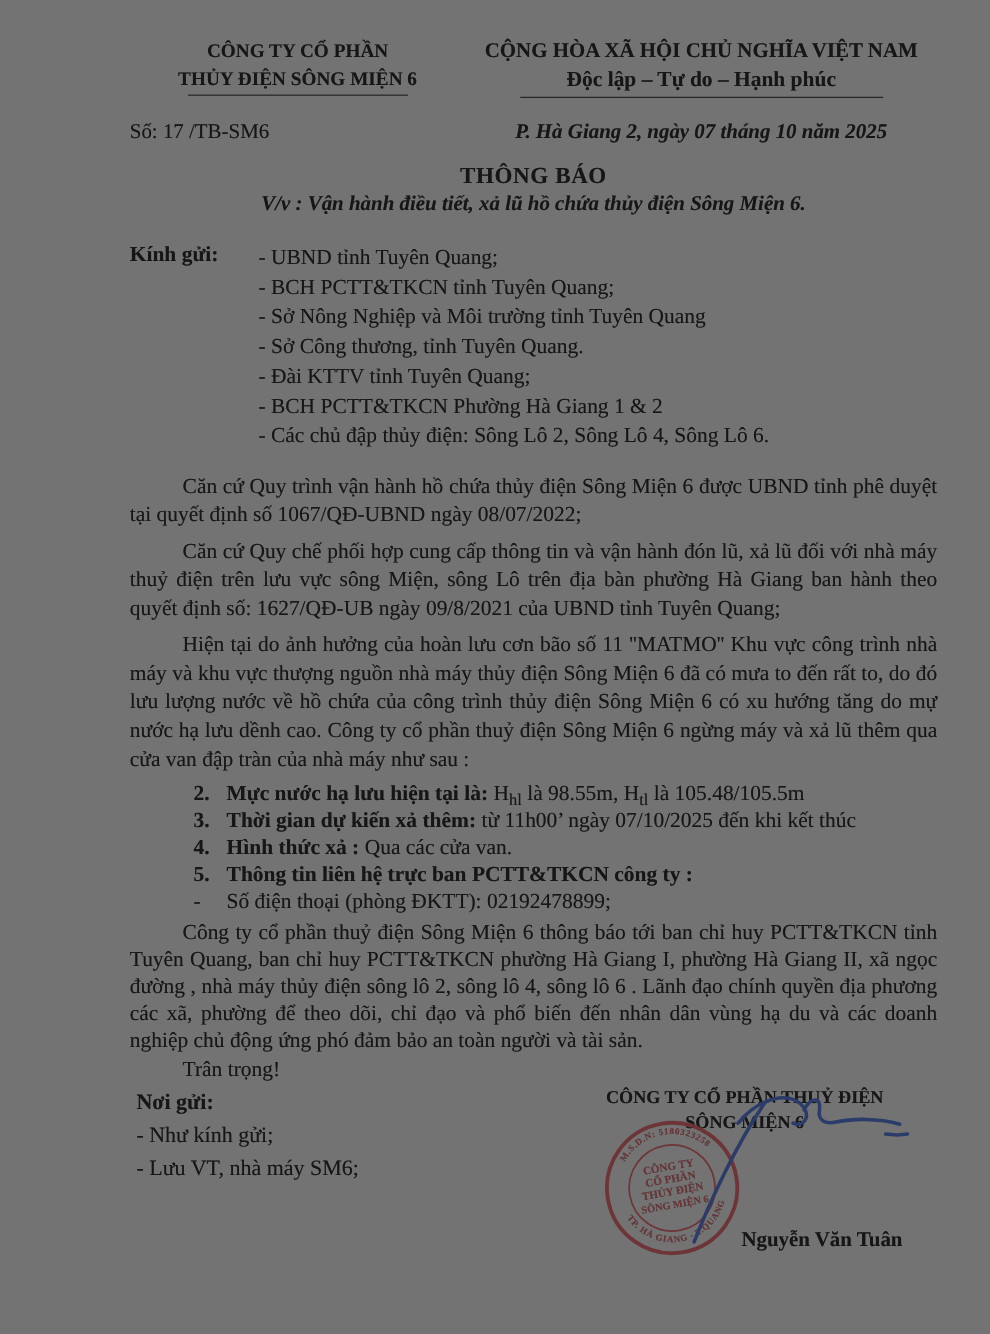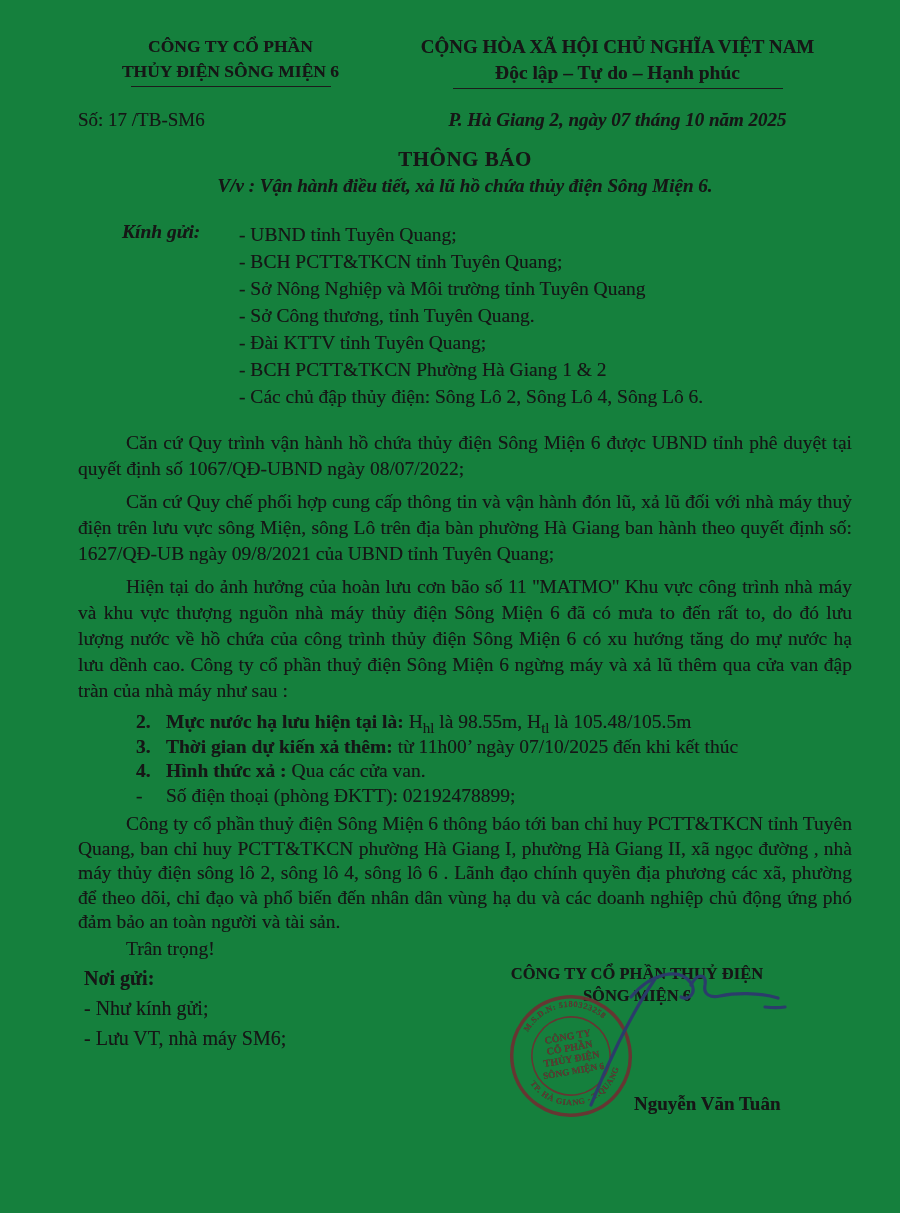--- a/index.html
+++ b/index.html
@@ -1,21 +1,21 @@
 <!DOCTYPE html>
 <html><head>
 <meta charset="utf-8">
 <style>
   html,body{margin:0;padding:0;background:#e9e9e7;}
   .page{
     position:relative;
     width:900px;height:1213px;
-    background:#15803d;
+    background:#737373;
     box-sizing:border-box;
-    padding:34px 48px 0 78px;
+    padding:34px 48px 0 118px;
     overflow:hidden;
     font-family:"Liberation Serif","DejaVu Serif",serif;
     color:#161616;
     text-shadow:0 0 .4px rgba(20,20,20,.45);
   }
   .b{font-weight:bold;}
   
   .letterhead{display:flex;}
   .lh-left{width:305px;text-align:center;font-size:17.5px;line-height:25px;}
   .lh-right{flex:1;text-align:center;font-size:19px;line-height:26px;}
@@ -25,21 +25,21 @@
   .rule-right{width:330px;}
   .docmeta{display:flex;margin-top:20px;font-size:19px;}
   .dm-left{width:305px;text-align:left;font-family:Liberation Serif, serif;}
   .dm-right{flex:1;text-align:center;font-style:italic;font-weight:bold;}
   
   .title-block{text-align:center;margin-top:16px;}
   .title-main{font-size:21px;font-weight:bold;letter-spacing:.5px;}
   .title-sub{font-size:19px;font-weight:bold;font-style:italic;margin-top:3px;}
   
   .recipients{display:flex;margin-top:24px;font-size:19.5px;}
-  .kg-label{width:117px;font-weight:bold;font-style:italic;margin-left:44px;}
+  .kg-label{width:117px;font-weight:bold;}
   .kg-list{flex:1;line-height:27px;}
   
   .para{font-size:19.5px;line-height:26px;text-align:justify;text-indent:48px;margin-top:7px;}
   .p1{margin-top:20px;}
   
   .nlist{margin:6px 0 0 58px;font-size:19.5px;line-height:24.5px;}
   .num{display:inline-block;width:30px;font-weight:bold;}
   .dash .num{font-weight:normal;}
   .lbl{font-weight:bold;}
   .val{margin-left:5px;}
@@ -105,20 +105,23 @@
   <div class="nlist">
     <div>
       <span class="num">2.</span><span class="lbl">Mực nước hạ lưu hiện tại là:</span><span class="val"><span>H</span><sub>hl</sub><span> là 98.55m, H</span><sub>tl</sub><span> là 105.48/105.5m</span></span>
     </div>
     <div>
       <span class="num">3.</span><span class="lbl">Thời gian dự kiến xả thêm:</span><span class="val">từ 11h00’ ngày 07/10/2025 đến khi kết thúc</span>
     </div>
     <div>
       <span class="num">4.</span><span class="lbl">Hình thức xả :</span><span class="val">Qua các cửa van.</span>
     </div>
+    <div>
+      <span class="num">5.</span><span class="lbl">Thông tin liên hệ trực ban PCTT&amp;TKCN công ty :</span>
+    </div>
     <div class="dash">
       <span class="num">-</span><span>Số điện thoại (phòng ĐKTT): 02192478899;</span>
     </div>
   </div>
 
   <div class="para closing">Công ty cổ phần thuỷ điện Sông Miện 6 thông báo tới ban chỉ huy PCTT&amp;TKCN tỉnh Tuyên Quang, ban chỉ huy PCTT&amp;TKCN phường Hà Giang I, phường Hà Giang II, xã ngọc đường , nhà máy thủy điện sông lô 2, sông lô 4, sông lô 6 . Lãnh đạo chính quyền địa phương các xã, phường để theo dõi, chỉ đạo và phổ biến đến nhân dân vùng hạ du và các doanh nghiệp chủ động ứng phó đảm bảo an toàn người và tài sản.</div>
   <div class="regards">Trân trọng!</div>
 
   <div class="footer">
     <div class="noi-gui">

